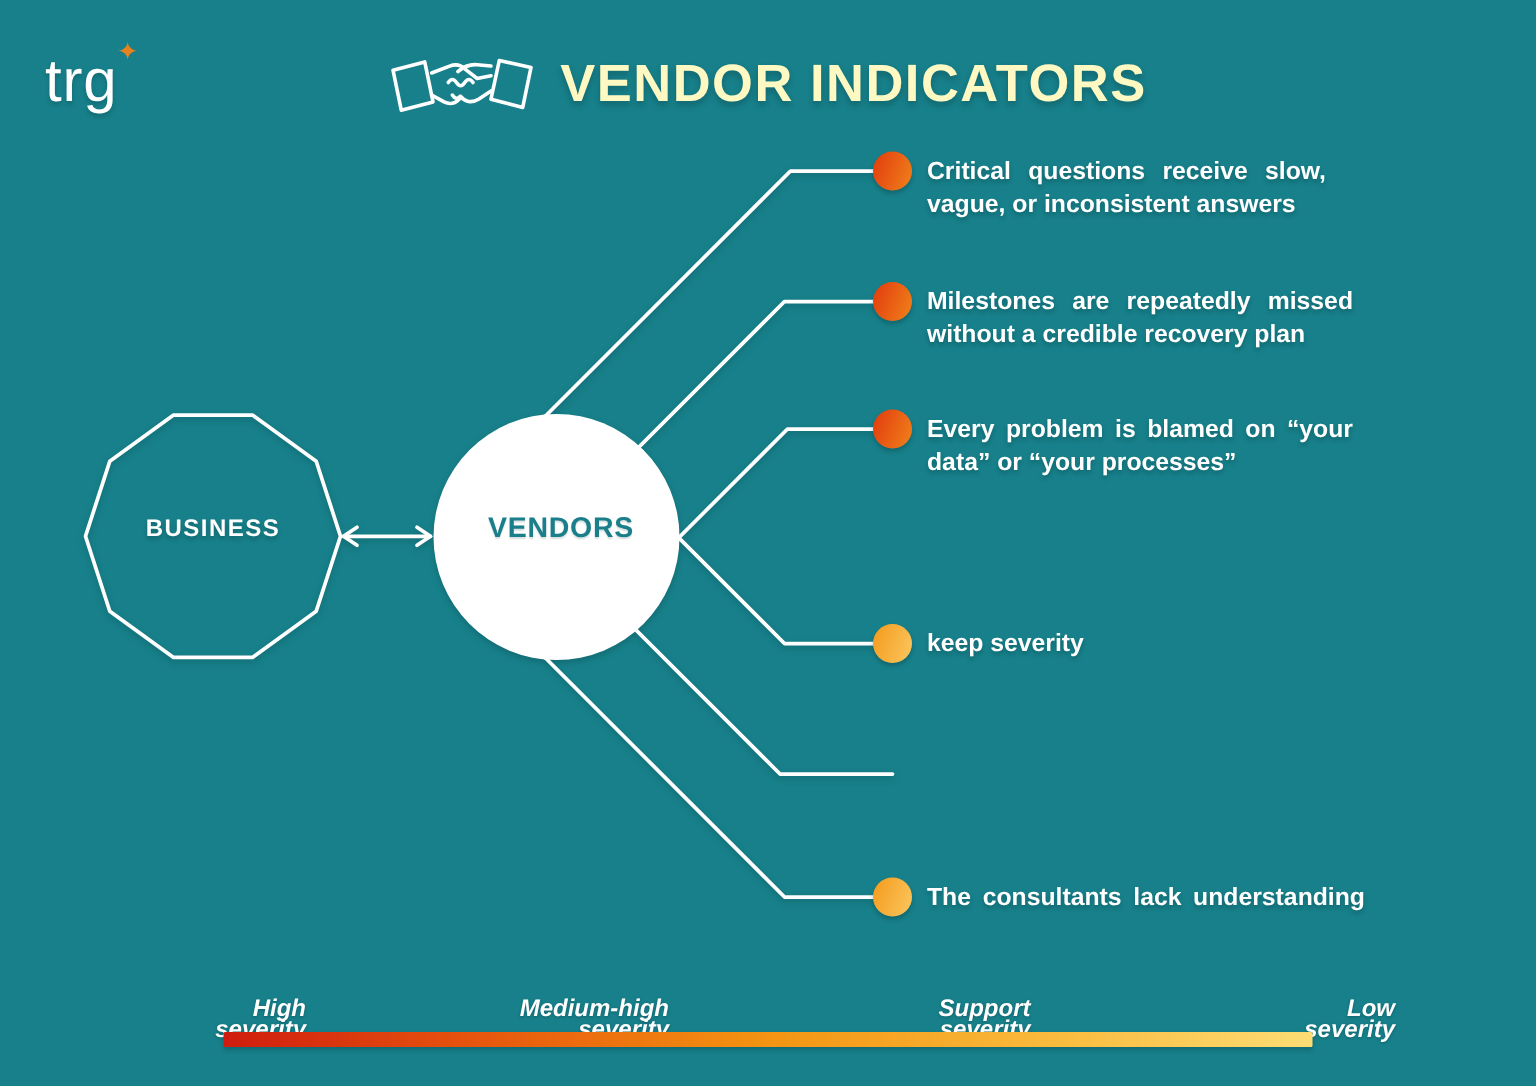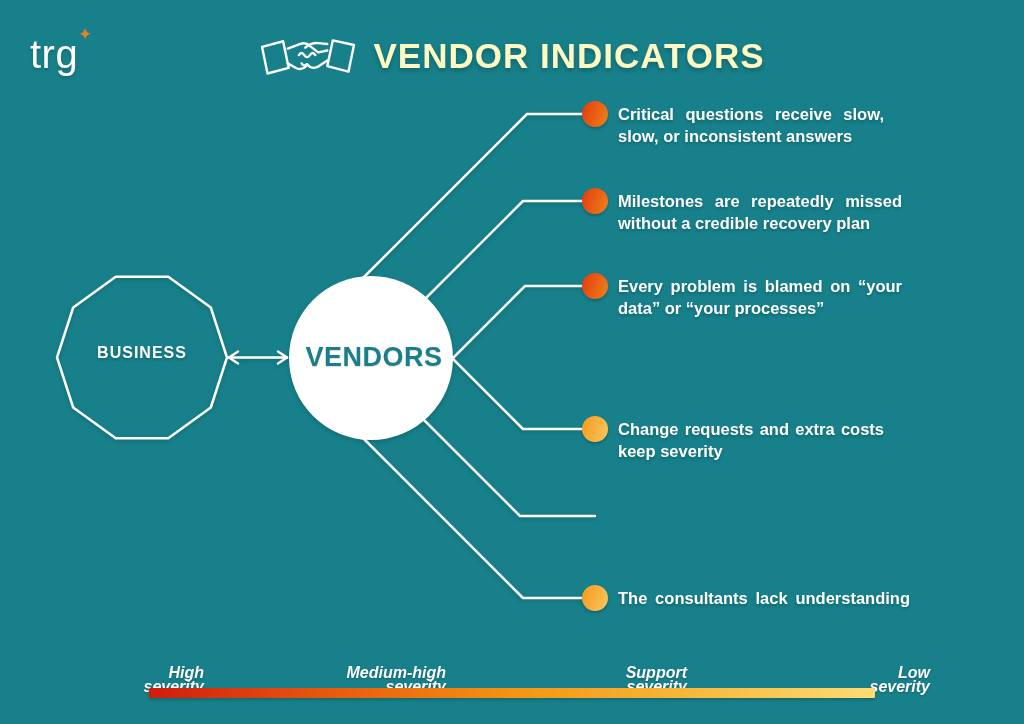--- a/index.html
+++ b/index.html
@@ -29,21 +29,21 @@
   .header { position:absolute; left:0; top:30px; width:1024px; height:52px;
             display:flex; align-items:center; justify-content:center; gap:16px; }
   .handshake { width:98px; height:46px; flex:0 0 auto; }
   .title { color:#fef9c3; font-size:35px; font-weight:700; letter-spacing:1px;
            text-shadow:0 3px 4px rgba(5,40,45,.3); }
 
   
   .node-label { position:absolute; text-align:center; color:#fff; font-weight:700;
                 text-shadow:0 2px 3px rgba(5,40,45,.3); }
   .business-label { left:57px; top:344px; width:170px; font-size:16px; letter-spacing:1px; }
-  .vendors-label  { left:289px; top:342px; width:170px; font-size:27px; letter-spacing:0.5px;
+  .vendors-label  { left:289px; top:342px; width:170px; font-size:19px; letter-spacing:0.5px;
                     color:#1A7F8A; text-shadow:0 1px 1px rgba(5,40,45,.15); }
 
   
   .indicator { position:absolute; left:582px; display:flex; align-items:flex-start; }
   .dot { width:26px; height:26px; border-radius:50%; flex:0 0 auto;
          box-shadow:0 2px 3px rgba(5,40,45,.3); }
   .itext { margin-left:10px; margin-top:2px; color:#fff; font-weight:700;
            font-size:16.5px; line-height:22px;
            text-shadow:0 2px 3px rgba(5,40,45,.3); }
   .itext .l1 { text-align:justify; text-align-last:justify; }
@@ -111,21 +111,21 @@
     <div class="title">VENDOR INDICATORS</div>
   </div>
 
   <div class="node-label business-label">BUSINESS</div>
   <div class="node-label vendors-label">VENDORS</div>
 
   <div class="indicator i1" style="top:101px">
     <span class="dot" style="background: linear-gradient(110deg, rgb(226, 58, 14), rgb(240, 130, 26));"></span>
     <div class="itext">
       <div class="l1">Critical questions receive slow,</div>
-      <div class="l2">slow, or inconsistent answers</div>
+      <div class="l2">vague, or inconsistent answers</div>
     </div>
   </div>
 
   <div class="indicator i2" style="top:188px">
     <span class="dot" style="background: linear-gradient(110deg, rgb(226, 58, 14), rgb(240, 130, 26));"></span>
     <div class="itext">
       <div class="l1">Milestones are repeatedly missed</div>
       <div class="l2">without a credible recovery plan</div>
     </div>
   </div>
@@ -134,21 +134,20 @@
     <span class="dot" style="background: linear-gradient(110deg, rgb(226, 58, 14), rgb(240, 130, 26));"></span>
     <div class="itext">
       <div class="l1">Every problem is blamed on “your</div>
       <div class="l2">data” or “your processes”</div>
     </div>
   </div>
 
   <div class="indicator i4" style="top:416px">
     <span class="dot" style="background: linear-gradient(110deg, rgb(244, 154, 27), rgb(251, 199, 95));"></span>
     <div class="itext">
-      <div class="l1">Change requests and extra costs</div>
       <div class="l2">keep severity</div>
     </div>
   </div>
 
 
   <div class="indicator i6" style="top:585px">
     <span class="dot" style="background: linear-gradient(110deg, rgb(244, 154, 27), rgb(251, 199, 95));"></span>
     <div class="itext">
       <div class="l1">The consultants lack understanding</div>
     </div>

